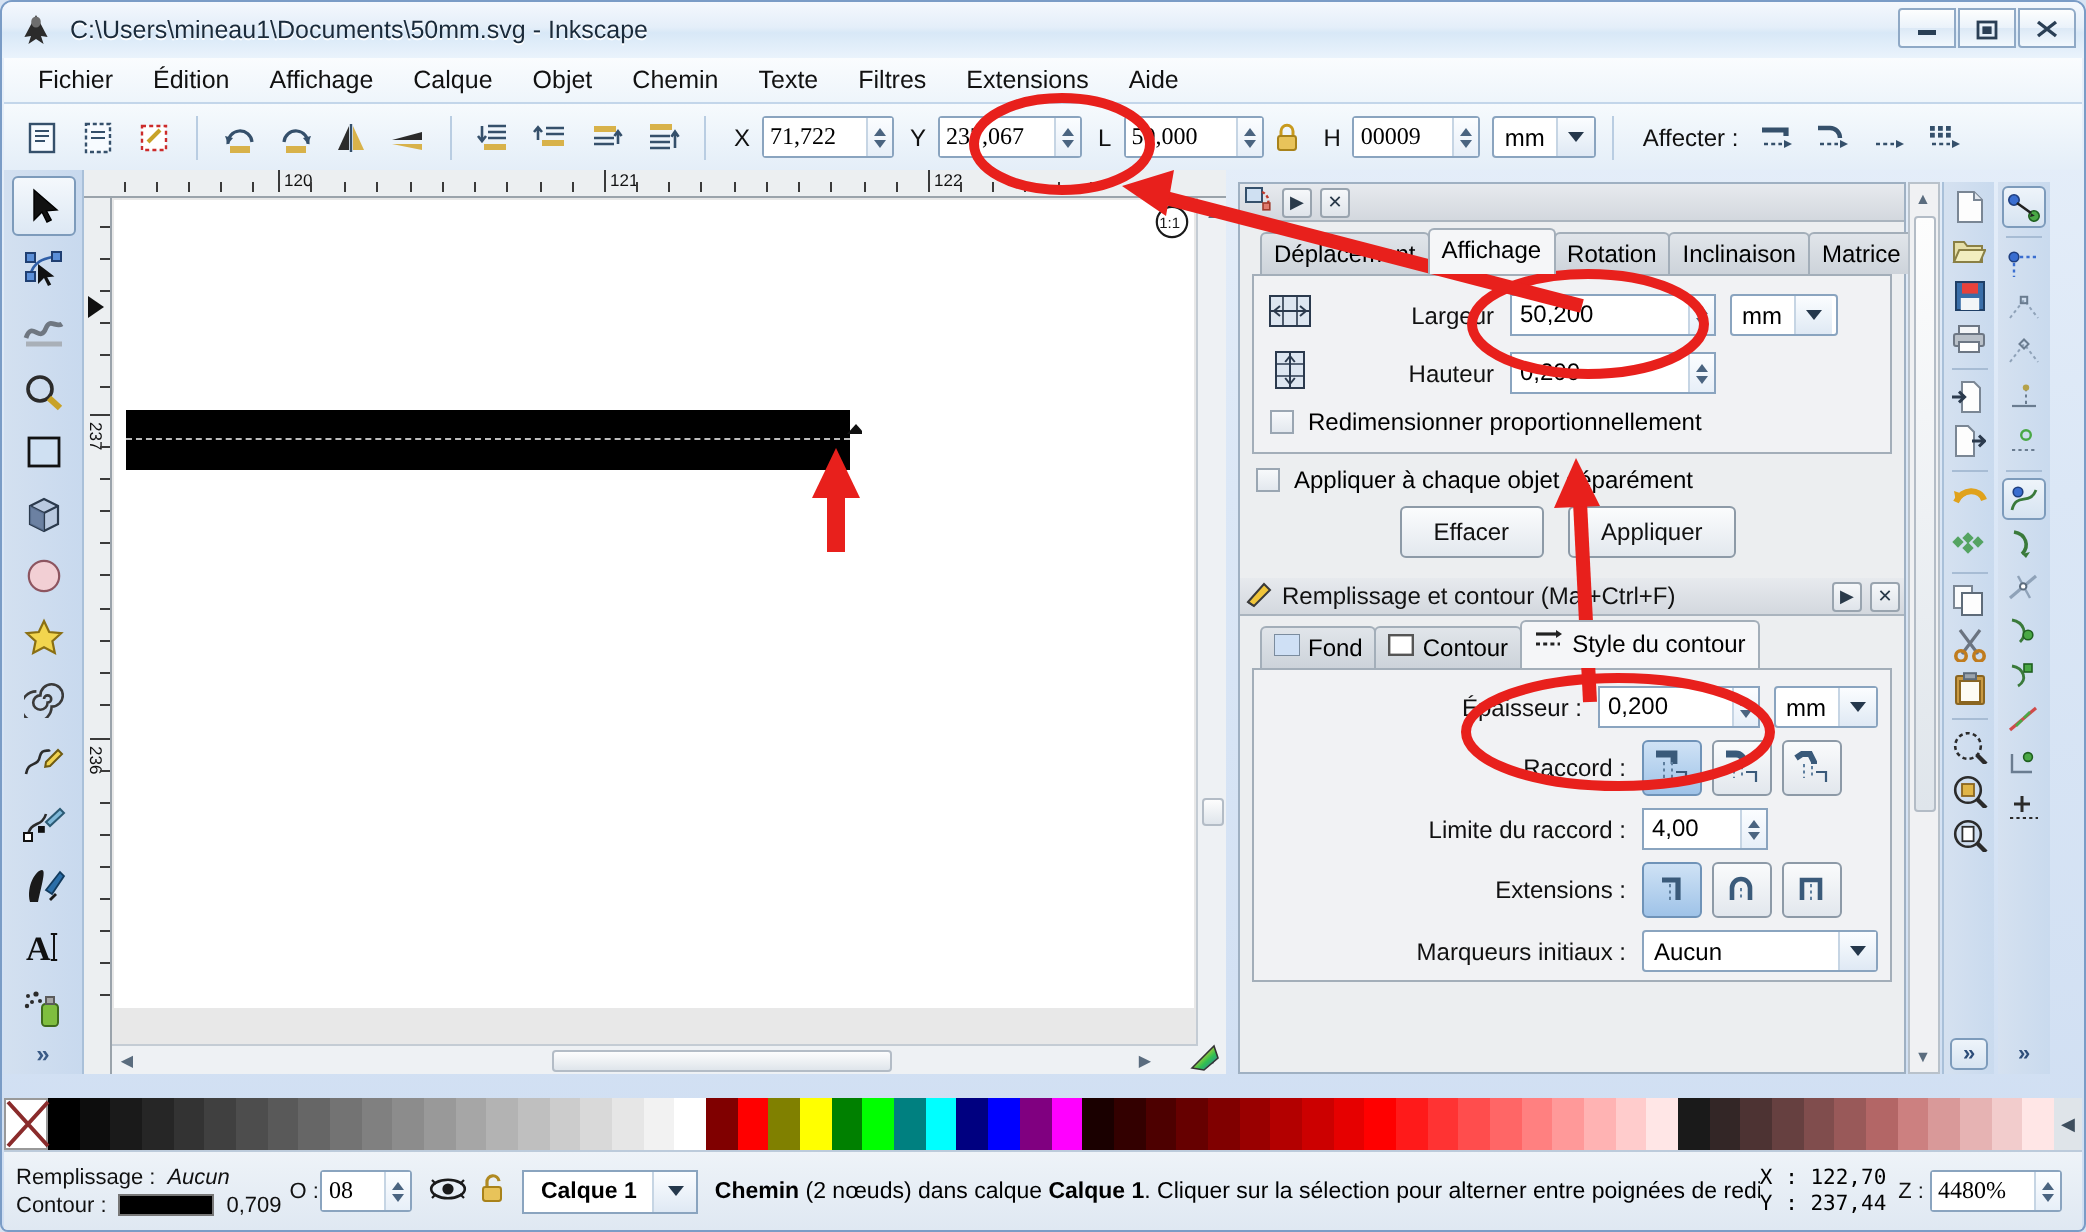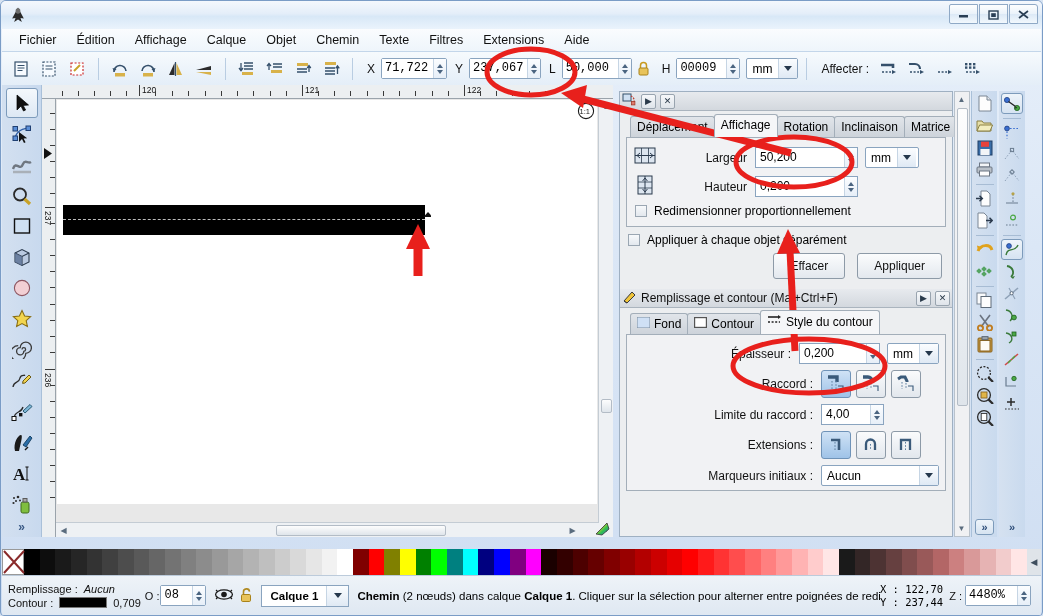--- a/index.html
+++ b/index.html
@@ -53,21 +53,21 @@
   }
   .tb-btn { width:26px; height:26px; display:flex; align-items:center; justify-content:center; }
   .tb-sep { width:1px; height:22px; background:#b9cde2; margin:0 6px; }
   .tb-lab { font-size:12px; color:#111; margin:0 4px 0 6px; }
   .spin {
     display:flex; align-items:stretch; height:21px;
     border:1px solid #8aa4bf; background:#fff; border-radius:2px;
   }
   .spin input, .spin .val {
     border:0; outline:0; height:19px; line-height:19px;
-    font-family:Liberation Mono, monospace; font-size:12px; padding:0 3px; background:#fff;
+    font-family:Liberation Serif, serif; font-size:12px; padding:0 3px; background:#fff;
   }
   .spin .arrows {
     width:13px; border-left:1px solid #c6d5e4;
     background:linear-gradient(180deg,#fbfdff,#e7eff8);
     display:flex; flex-direction:column; justify-content:center; align-items:center;
   }
   .spin .arrows i { display:block; width:0;height:0; border-left:3px solid transparent;border-right:3px solid transparent; }
   .spin .arrows i.up { border-bottom:4px solid #4a6480; margin-bottom:2px; }
   .spin .arrows i.dn { border-top:4px solid #4a6480; }
   .combo {
@@ -204,20 +204,21 @@
 
 <div id="app">
 
   <div id="titlebar">
     <span class="tbicon">
       <svg width="18" height="18" viewBox="0 0 18 18">
         <path d="M9 1.5 L3.2 12.5 L6.5 12 L5.2 16 L9 13.5 L12.8 16 L11.5 12 L14.8 12.5 Z" fill="#2b2b2b"></path>
         <ellipse cx="9" cy="5" rx="2.4" ry="2.8" fill="#6d6d6d"></ellipse>
       </svg>
     </span>
+    <span class="title">C:\Users\mineau1\Documents\50mm.svg - Inkscape</span>
     <div id="wbtns">
       <div class="wb">
         <svg width="13" height="10">
             <rect x="2" y="6" width="9" height="2.5" fill="#2a3f55"></rect>
           </svg>
       </div>
       <div class="wb">
         <svg width="13" height="11">
             <rect x="2" y="2" width="9" height="8" fill="none" stroke="#2a3f55" stroke-width="1.4"></rect>
             <rect x="4.2" y="4.2" width="4.6" height="3.8" fill="#2a3f55"></rect>
@@ -681,21 +682,21 @@
           </div>
           <div class="frow" style="margin-bottom:0">
             <span class="chk" style="margin-left:2px"></span>
             <span>Redimensionner proportionnellement</span>
           </div>
         </div>
         <div class="frow" style="margin-top:6px; margin-bottom:6px">
           <span class="chk" style="margin-left:2px"></span>
           <span>Appliquer à chaque objet séparément</span>
         </div>
-        <div style="display:flex; justify-content:flex-end; gap:12px; padding-right:4px; padding-bottom:2px">
+        <div style="display:flex; justify-content:center; gap:12px; padding-right:4px; padding-bottom:2px">
           <button class="btn">Effacer</button>
           <button class="btn">Appliquer</button>
         </div>
       </div>
     </div>
 
     <div style="margin-top:2px">
       <div class="panel-header">
         <span>
           <svg width="15" height="14">

